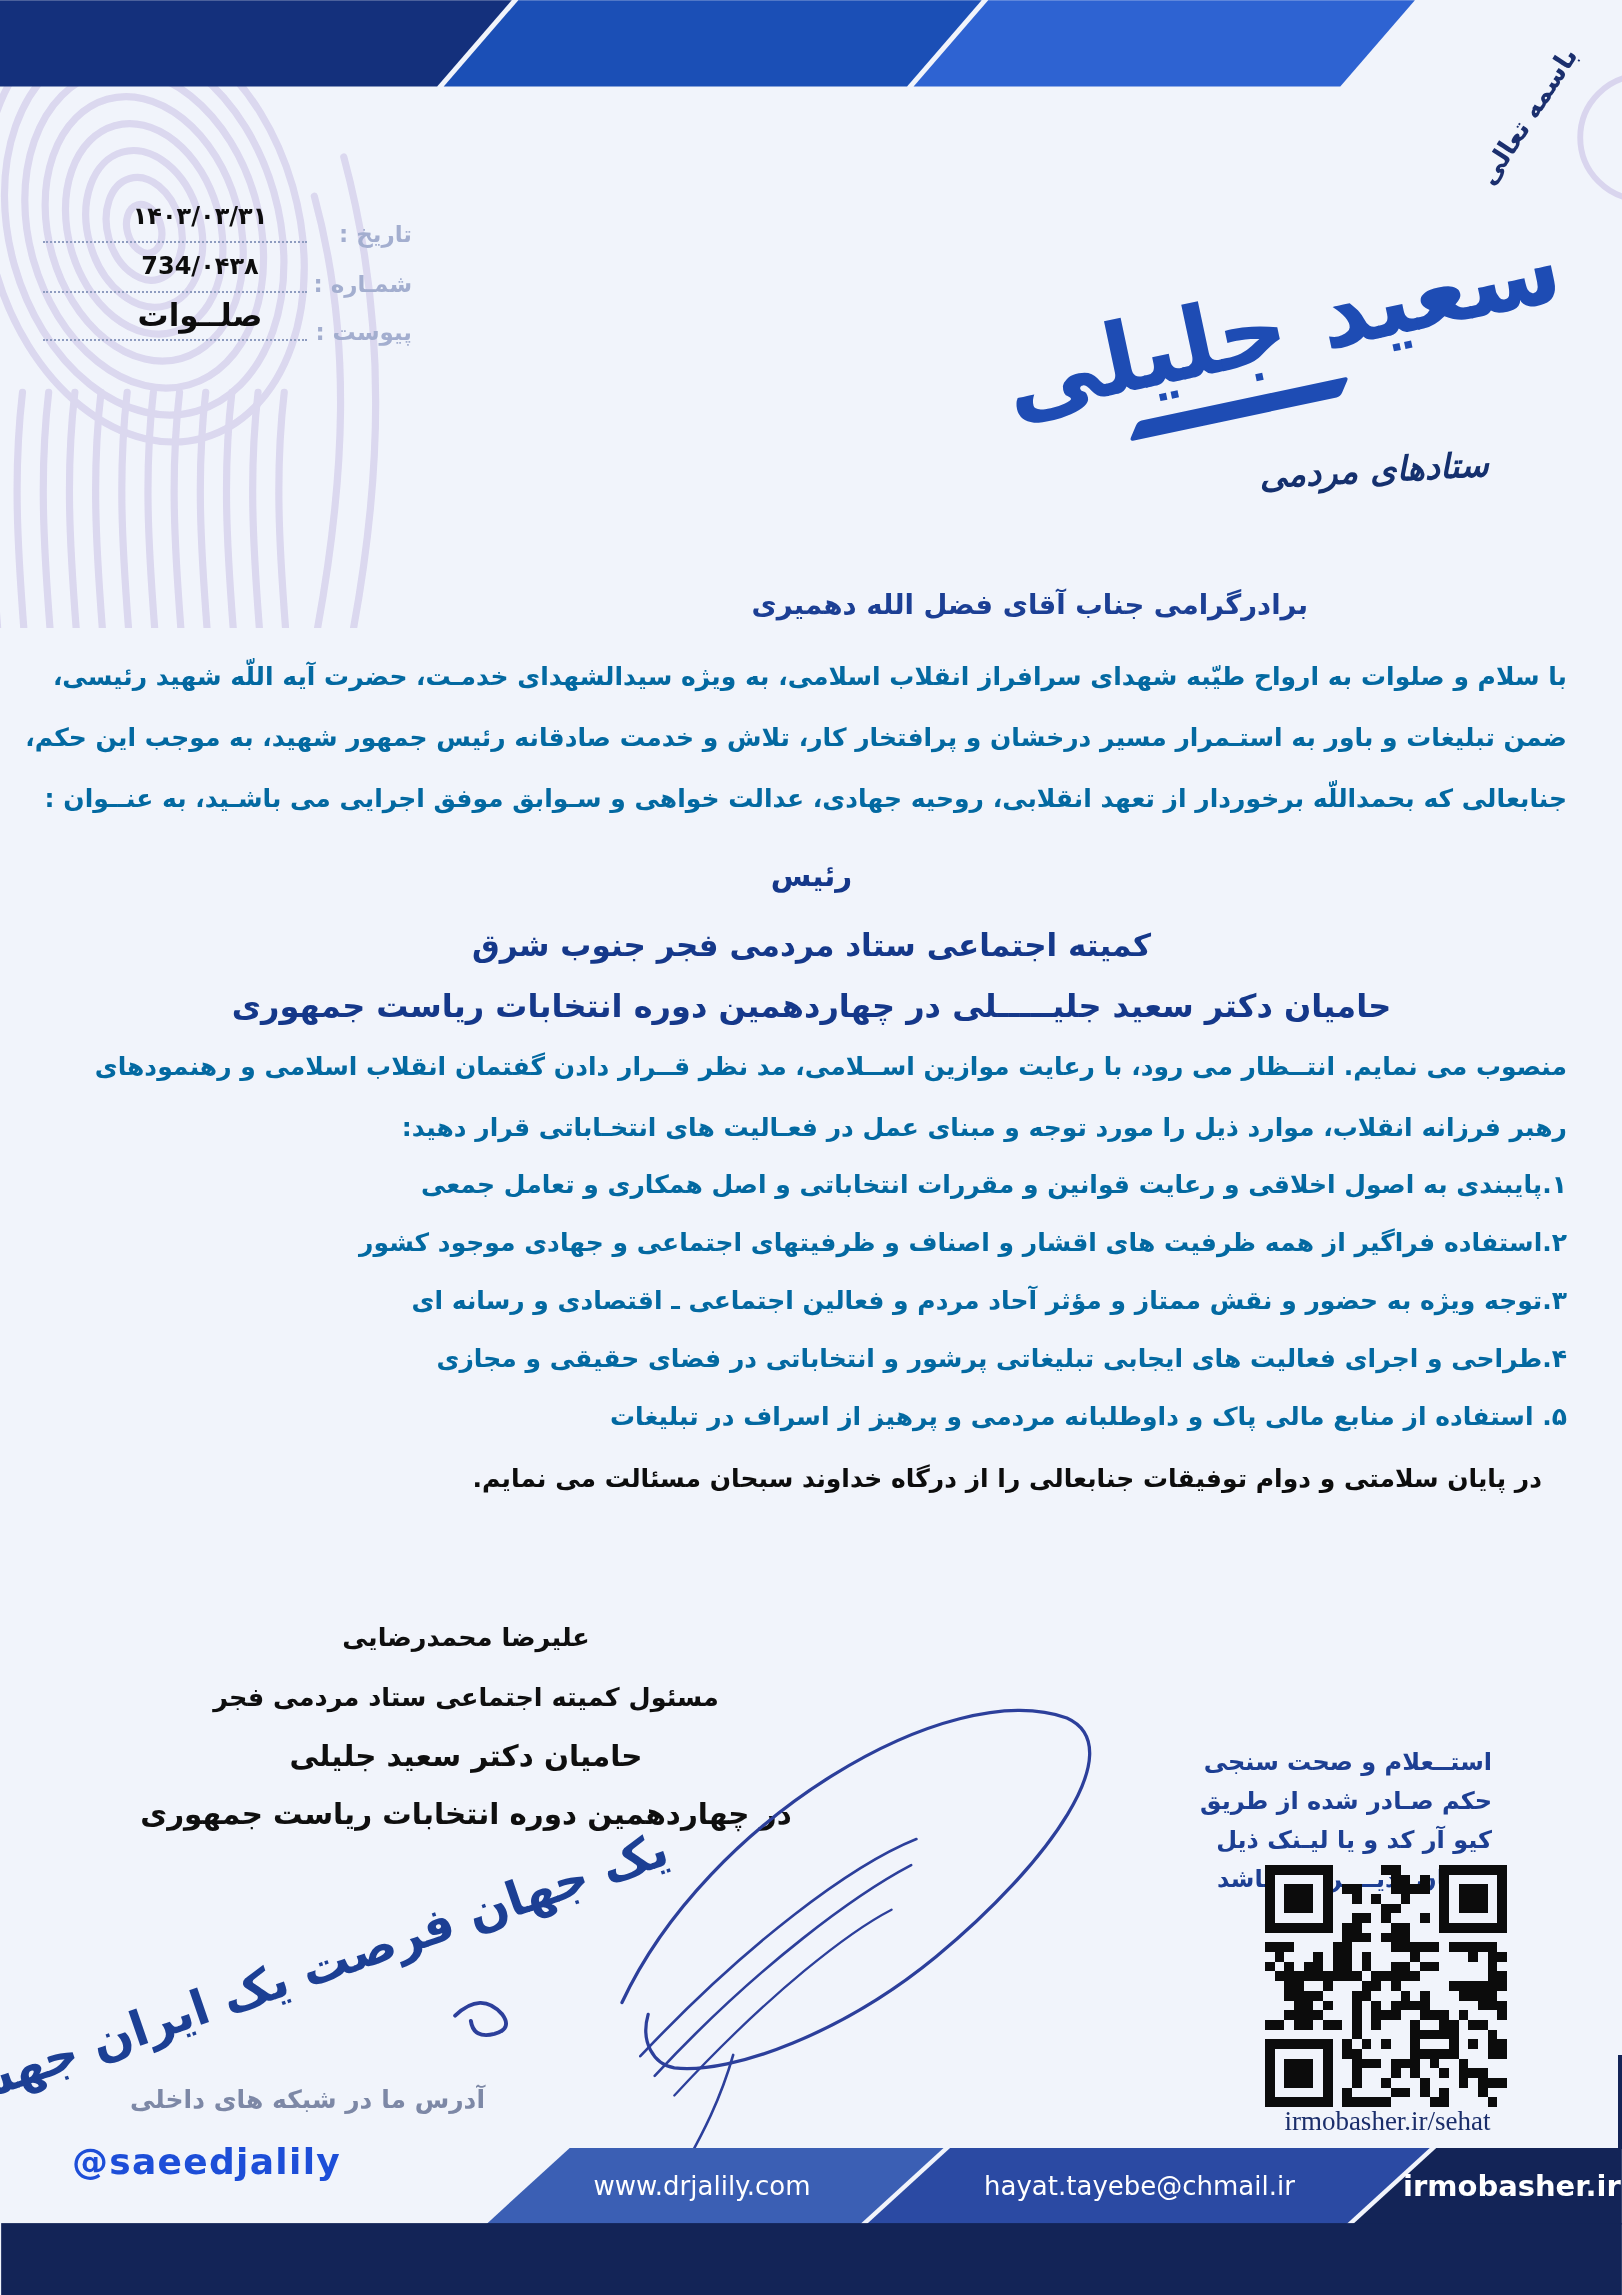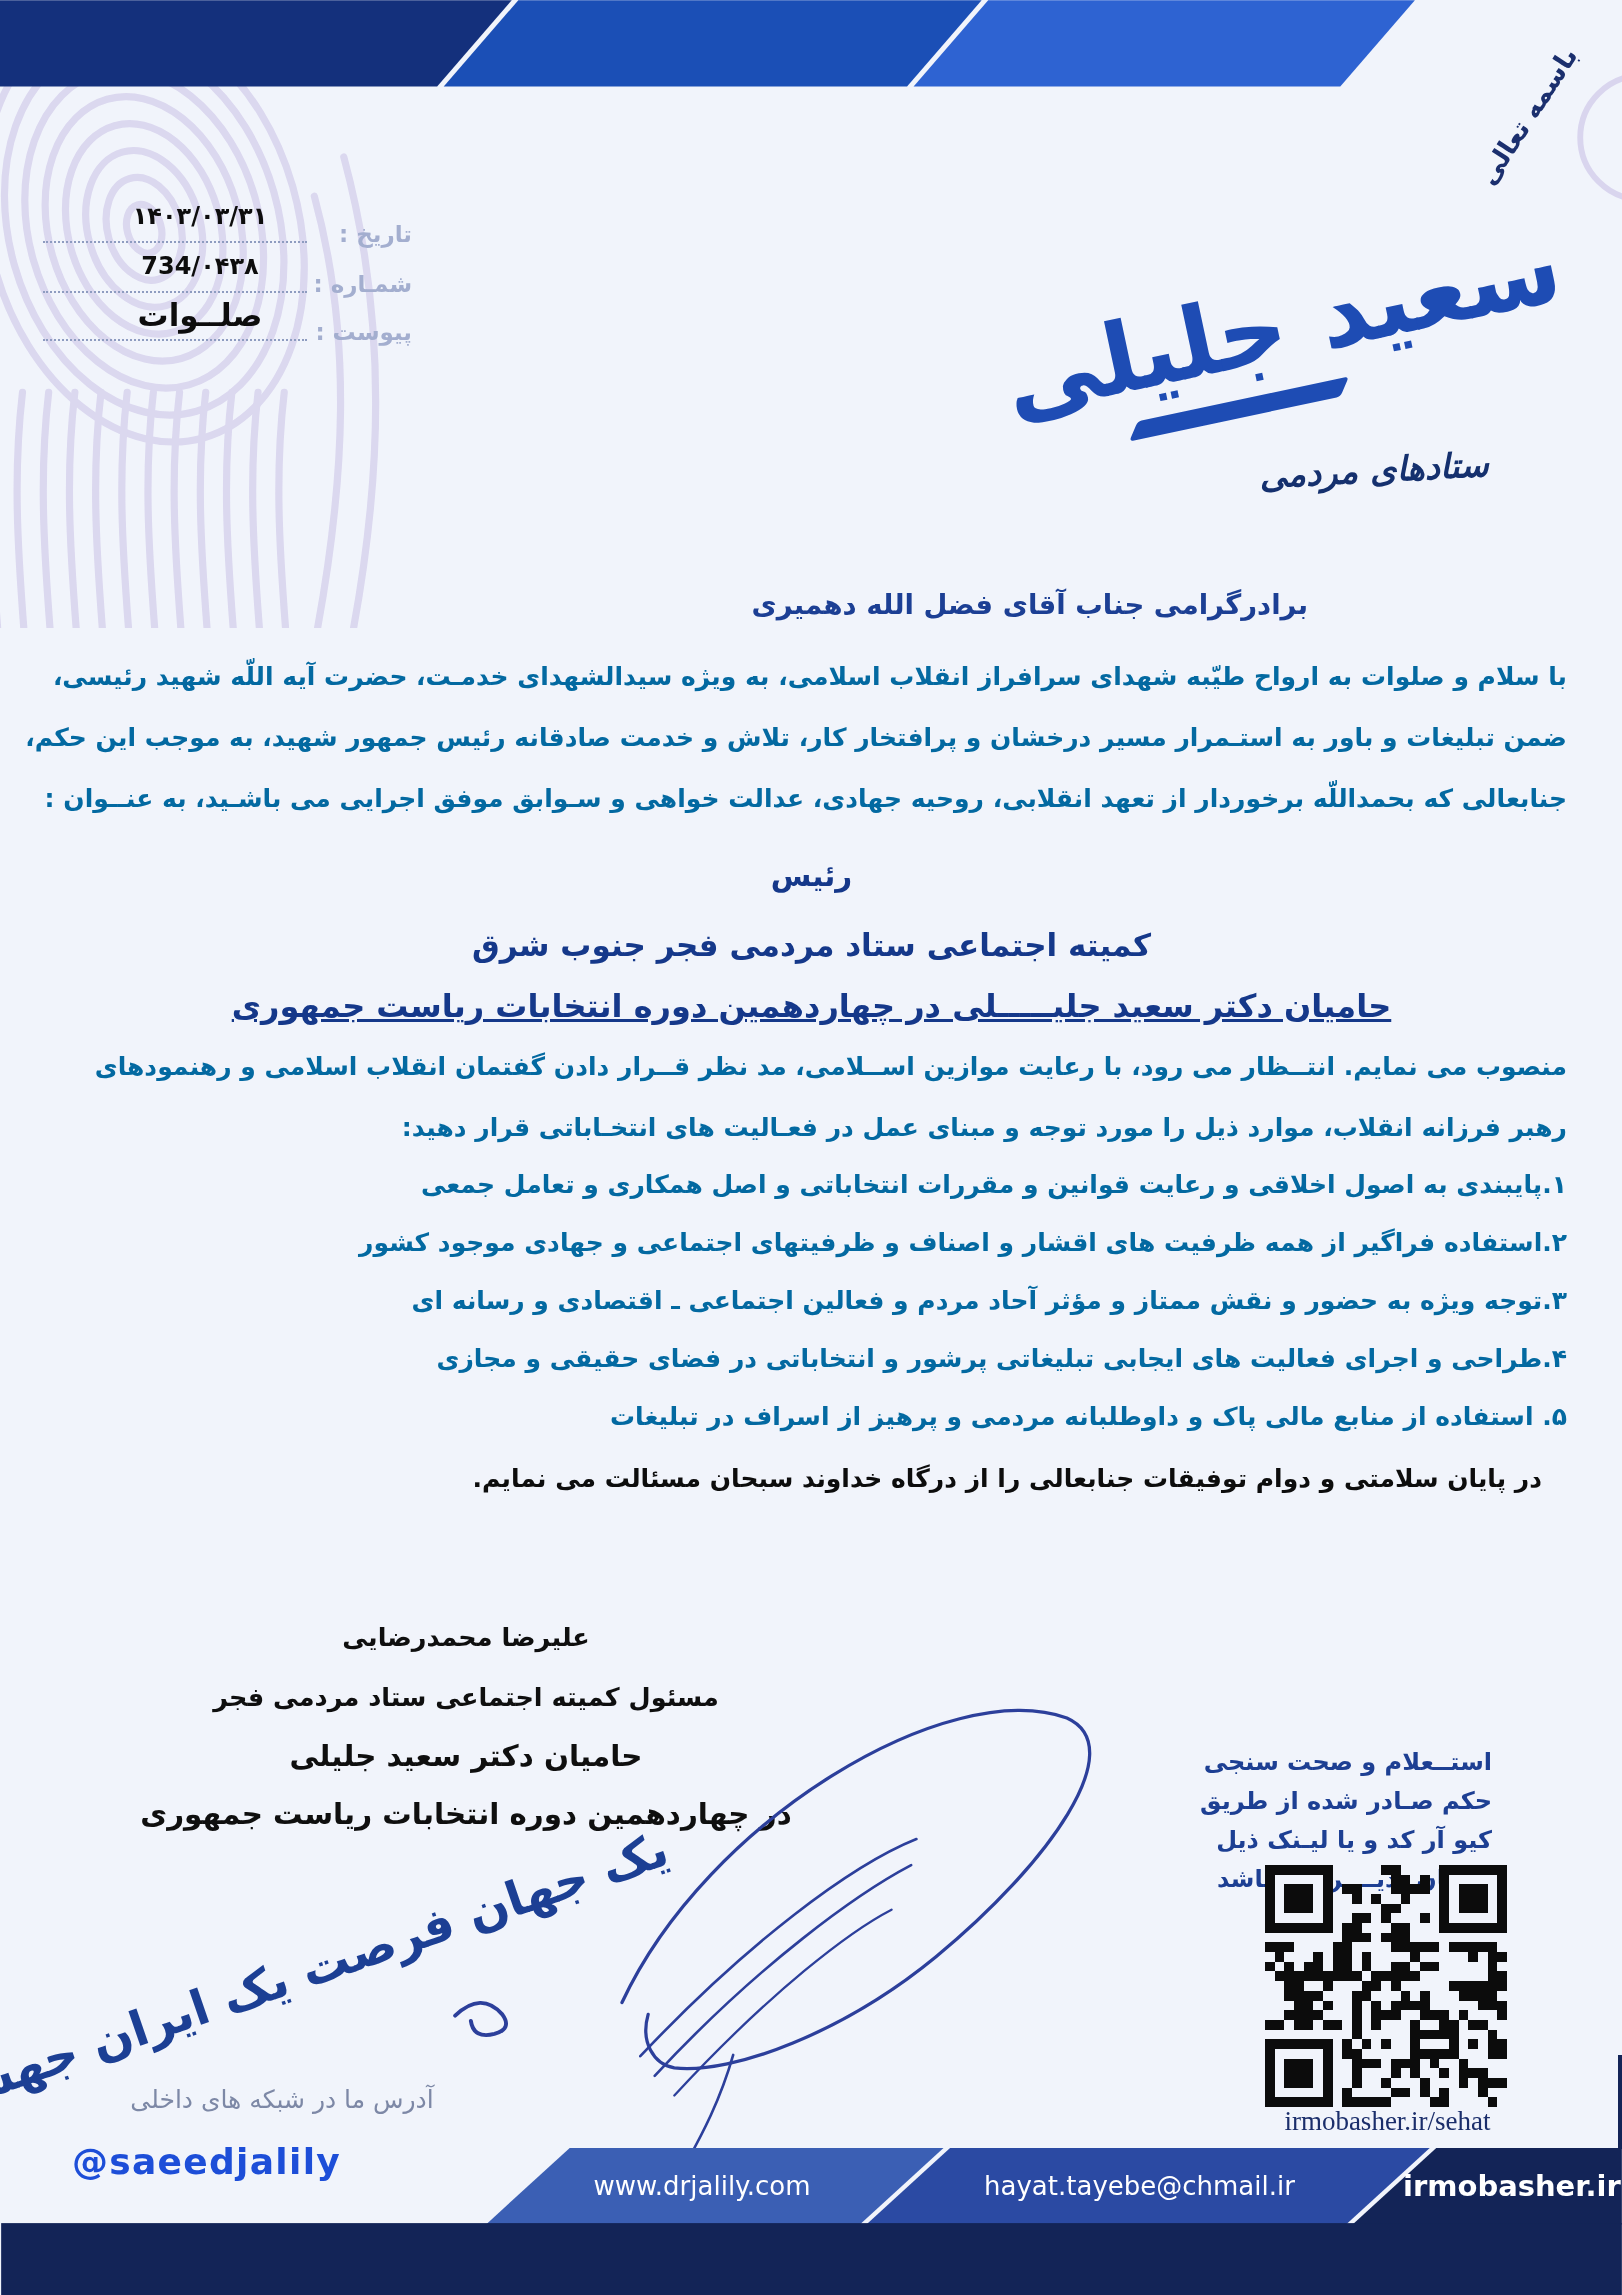--- a/index.html
+++ b/index.html
@@ -29,34 +29,34 @@
   .salutation{right:315px;top:588px;font-size:27.5px;font-weight:bold;color:#1c3f94;}
   .bodyline{position:relative;text-align:right;white-space:nowrap;font-size:25px;font-weight:bold;color:#0369a1;height:61px;}
   .p1{left:39px;right:56px;top:662px;}
   .p2{left:39px;right:56px;top:1052px;}
   .items{left:39px;right:56px;top:1170px;}
   .items .bodyline{height:58px;}
   .closing{left:39px;right:81px;top:1464px;text-align:right;white-space:nowrap;font-size:25px;font-weight:bold;color:#0d0d0d;}
   .ctitle{left:0;width:1623px;text-align:center;color:#15388a;font-weight:bold;}
   .ct1{top:859px;font-size:29.4px;}
   .ct2{top:927px;font-size:31px;}
-  .ct3{top:987px;font-size:32px;text-decoration:underline;}
+  .ct3{top:987px;font-size:32px;}
 
   
   .sig-line{left:85px;width:762px;text-align:center;font-weight:bold;color:#0f0f0f;white-space:nowrap;}
 
   
   .verify{right:131px;top:1743px;text-align:right;font-size:24px;font-weight:bold;color:#1d3f93;line-height:39px;white-space:nowrap;}
   .qr-link{left:1247px;top:2106px;width:281px;text-align:center;font-family:"Liberation Serif",serif;font-size:27px;color:#1b2e6b;}
   .edge-tick{left:1618px;top:2055px;width:5.2px;height:94px;background:#132457;}
 
   
   .slogan{left:39px;top:1832px;width:537px;height:275px;display:flex;align-items:center;justify-content:center;}
   .slogan span{transform:rotate(-19deg);font-size:48px;font-weight:bold;color:#1c3f94;white-space:nowrap;}
-  .address-note{left:79px;top:2085px;width:406px;text-align:center;font-size:25px;font-weight:normal;color:#7d88a6;}
+  .address-note{left:79px;top:2085px;width:406px;text-align:right;font-size:25px;font-weight:bold;color:#7d88a6;}
   .handle{left:72px;top:2141px;font-size:36px;font-weight:600;color:#1d4ed8;letter-spacing:1.3px;}
   .band-text{color:#ffffff;text-align:center;font-size:26px;}
   .band-text.bold{font-weight:bold;font-size:29px;}
 </style>
 </head>
 <body>
 
 <div class="page">
 
   <svg id="fp" class="abs" style="left:-13px;top:26px;" width="406" height="602" viewBox="0 0 620 920">

